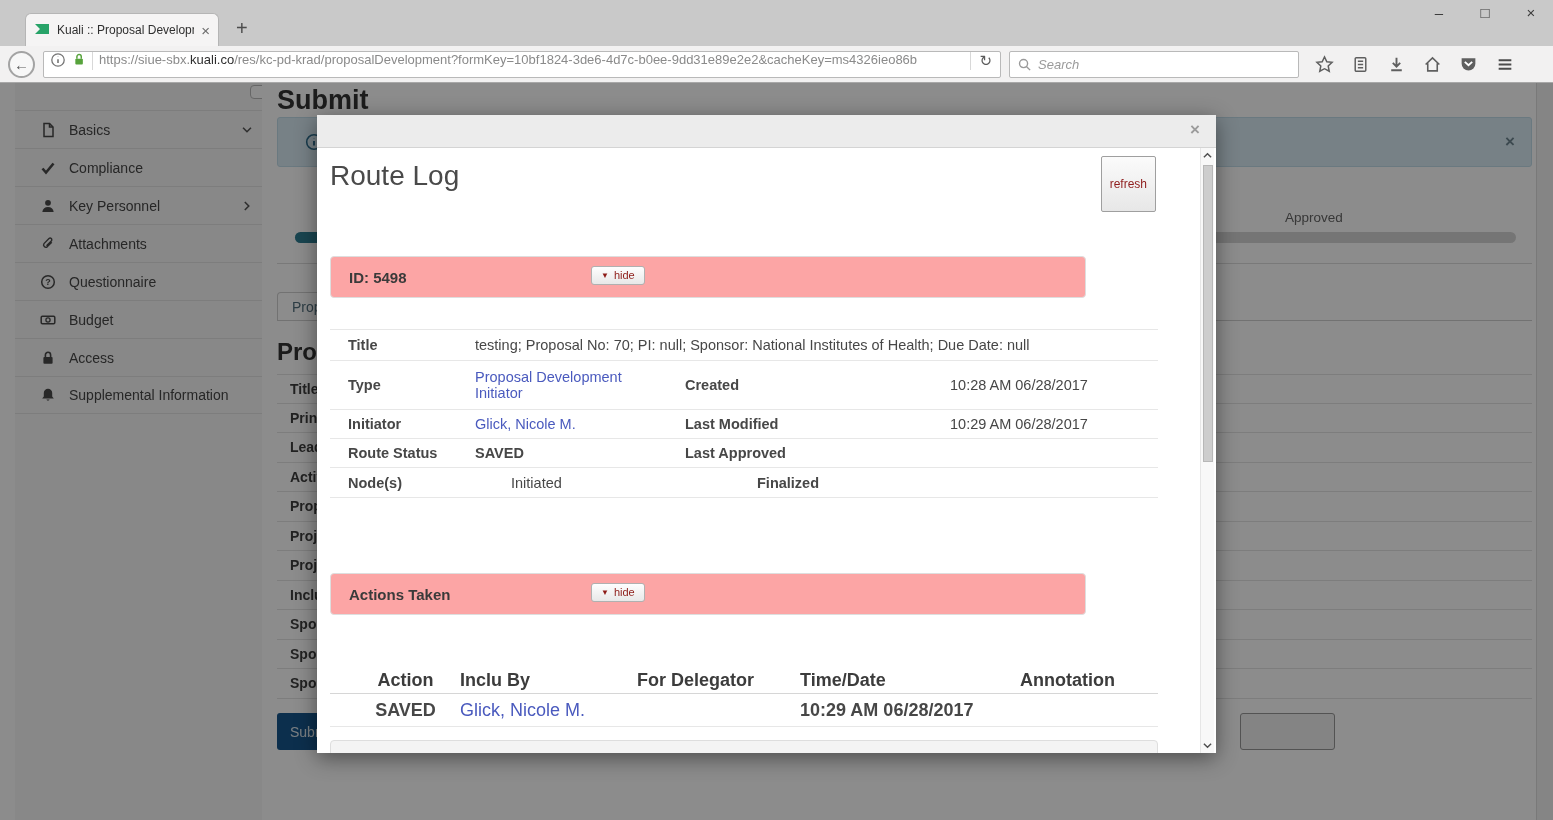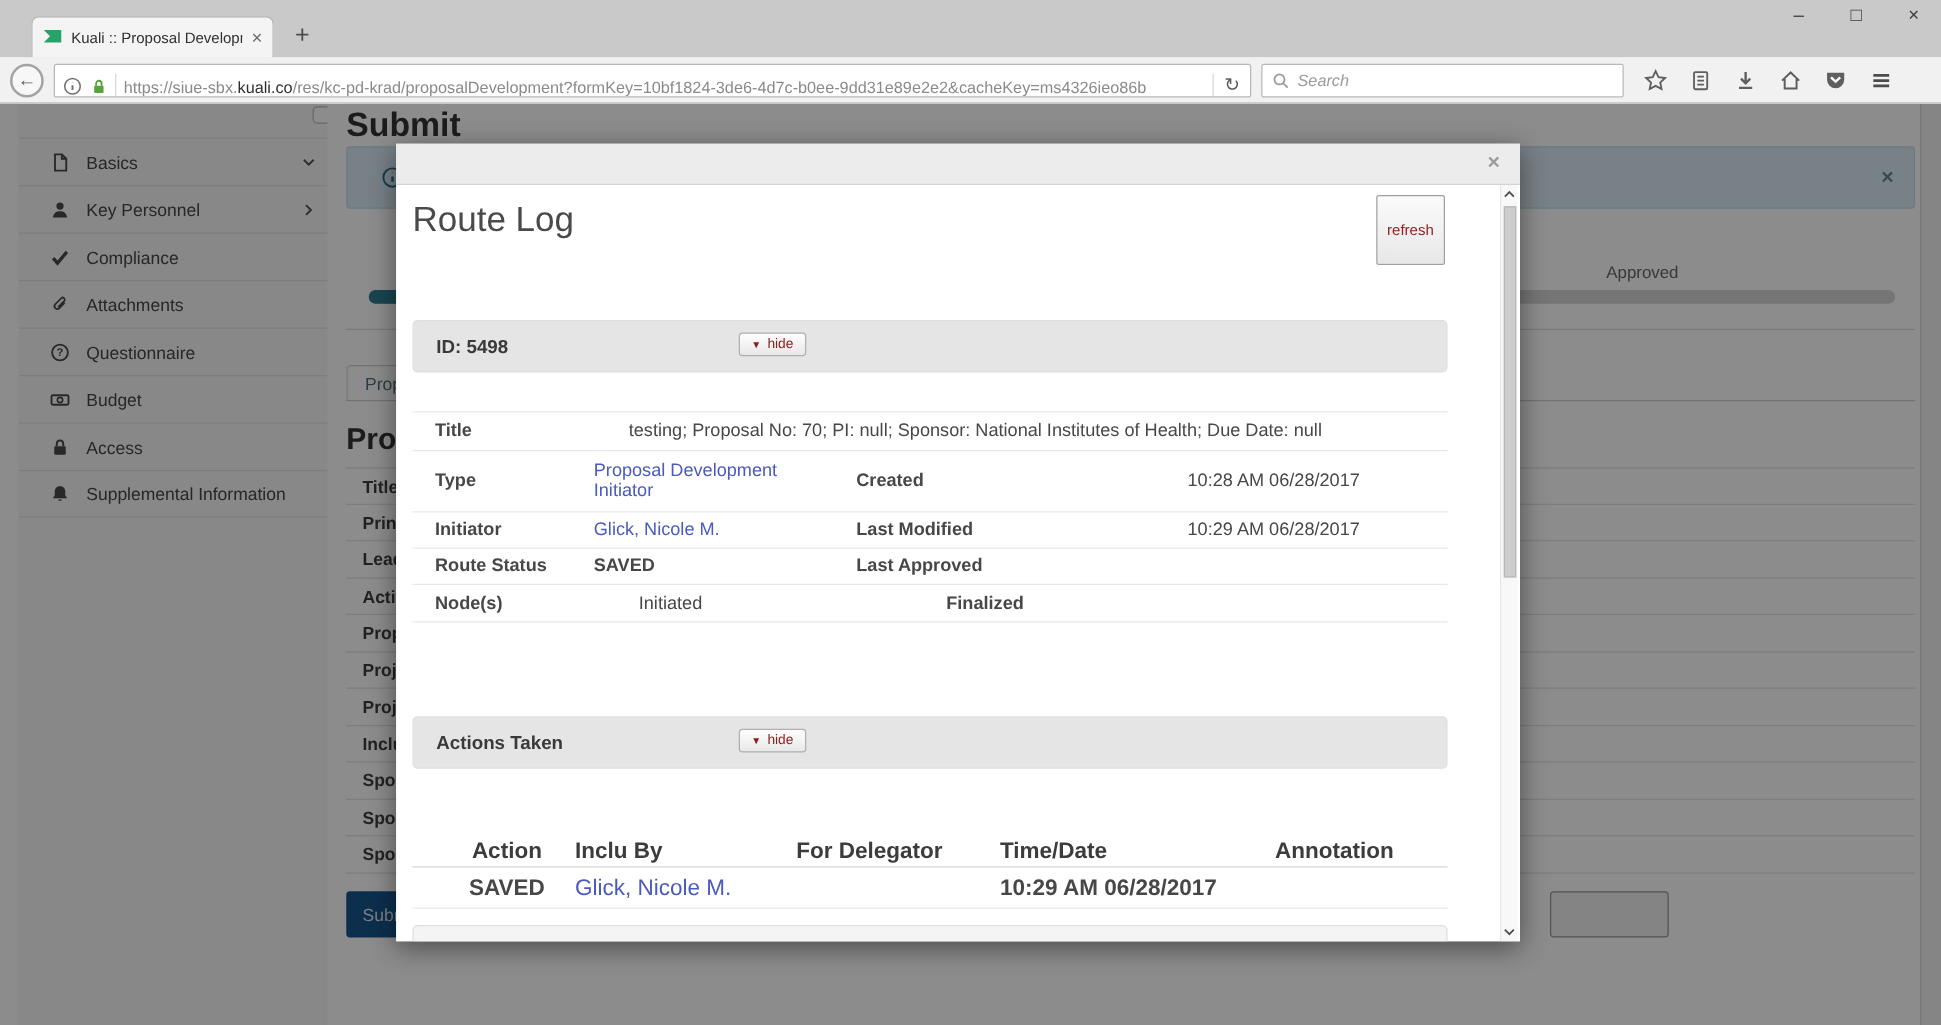--- a/index.html
+++ b/index.html
@@ -29,21 +29,21 @@
     background:#f2f1f1; border-bottom:1px solid #a8a8a8;
     display:flex; align-items:center; padding:0 8px; gap:8px;
   }
   .back-btn {
     width:27px; height:27px; border:2px solid #a3a3a3; border-radius:50%;
     color:#585858; font-size:15px; display:flex; align-items:center; justify-content:center;
     background:#f7f7f7; flex:0 0 auto;
   }
   .url-bar {
     width:958px; height:27px; background:#fff; border:1px solid #b9b9b9; border-radius:2px;
-    display:flex; align-items:flex-end; padding:0 6px; gap:6px; overflow:hidden;
+    display:flex; align-items:flex-start; padding:0 6px; gap:6px; overflow:hidden;
   }
   .url-divider { width:1px; height:18px; background:#d8d8d8; flex:0 0 auto; }
   .url-text { font-size:13px; color:#8a8a8a; white-space:nowrap; overflow:hidden; flex:1; }
   .url-text .domain { color:#2e2e2e; }
   .reload { font-size:15px; color:#5c5c5c; padding:0 2px; }
   .search-box {
     width:290px; height:27px; background:#fff; border:1px solid #b9b9b9; border-radius:2px;
     display:flex; align-items:center; padding:0 7px; gap:6px;
   }
   .search-box input {
@@ -129,40 +129,40 @@
   .m-thumb { position:absolute; top:17px; left:1.5px; width:10px; height:297px; background:#cdcdcd; border:1px solid #b7b7b7; }
 
   .refresh-btn {
     position:absolute; right:60px; top:8px; font-size:12px; color:#8f1d1d;
     background:linear-gradient(#fbfbfb,#e7e7e7); border:1px solid #9f9f9f; border-radius:2px;
     padding:20px 8px;
   }
   .route-title { position:absolute; left:13px; top:12px; font-size:28px; font-weight:400; color:#4a4a4a; }
 
   .section-panel {
-    position:absolute; left:13px; width:828px; height:42px;
-    background:#e5e5e5; border:1px solid #dedede; border-radius:4px;
+    position:absolute; left:13px; width:756px; height:42px;
+    background:#fca5a5; border:1px solid #dedede; border-radius:4px;
     display:flex; align-items:center;
   }
   .section-panel .sec-lbl { font-size:15px; font-weight:bold; color:#3a3a3a; padding-left:18px; }
   .hide-btn {
     position:absolute; left:260px; top:9px; font-size:11px; color:#8d1b17;
     background:linear-gradient(#fefefe,#e8e8e8); border:1px solid #b0b0b0; border-radius:3px;
     padding:3px 9px; display:flex; align-items:center; gap:5px; line-height:1;
   }
   .hide-btn .tri { font-size:8px; }
   #idPanel { top:108px; }
   #actionsPanel { top:425px; }
 
   .details { position:absolute; left:13px; top:181px; width:828px; border-top:1px solid #e7e7e7; font-size:14.5px; }
   .d-row { display:grid; grid-template-columns:145px 210px 265px 208px; align-items:center; border-bottom:1px solid #e7e7e7; }
   .d-row .cell { padding:4px 10px 4px 0; color:#474747; }
   .d-row .cell:first-child { padding-left:18px; }
   .d-lbl { font-weight:bold; color:#3c3c3c; }
-  .d-span { grid-column:2 / 5;margin-left:28px; }
+  .d-span { grid-column:2 / 5; }
   .r1 { height:31px; } .r2 { height:49px; } .r3 { height:29px; }
   .r4 { height:29px; } .r5 { height:48px; } .r6 { height:30px;gap:36px; }
   a.klink { color:#4a5abe; text-decoration:none; }
   .wrap-link { display:inline-block; max-width:165px; }
   .bold { font-weight:bold; }
 
   .actions-table { position:absolute; left:13px; top:520px; width:828px; font-size:18px; }
   .a-row { display:grid; grid-template-columns:95px 177px 163px 220px 1fr; align-items:center; padding-left:35px; }
   .a-head { height:26px; border-bottom:1px solid #d6d6d6; font-weight:bold; color:#3c3c3c; }
   .a-data { height:33px; border-bottom:1px solid #e7e7e7; color:#474747; }
@@ -273,39 +273,39 @@
           </span>
         <span class="lbl">Basics</span>
         <span>
             <svg width="14" height="14" viewBox="0 0 16 16" fill="none" stroke="#555" stroke-width="1.8">
               <path d="M3.5 5.5L8 10l4.5-4.5"></path>
             </svg>
           </span>
       </div>
       <div class="nav-item">
         <span>
+            <svg width="16" height="16" viewBox="0 0 16 16" fill="none" stroke="#4a4a4a" stroke-width="2.6">
+              <path d="M2.5 8.5l3.5 4 7.5-9"></path>
+            </svg>
+          </span>
+        <span class="lbl">Compliance</span>
+      </div>
+      <div class="nav-item">
+        <span>
             <svg width="16" height="16" viewBox="0 0 16 16" fill="#4a4a4a">
               <circle cx="8" cy="4.8" r="2.9"></circle>
               <path d="M2.3 14c.5-3.6 2.6-5.1 5.7-5.1s5.2 1.5 5.7 5.1z"></path>
             </svg>
           </span>
         <span class="lbl">Key Personnel</span>
         <span>
             <svg width="14" height="14" viewBox="0 0 16 16" fill="none" stroke="#555" stroke-width="1.8">
               <path d="M5.5 3.5L10 8l-4.5 4.5"></path>
             </svg>
           </span>
-      </div>
-      <div class="nav-item">
-        <span>
-            <svg width="16" height="16" viewBox="0 0 16 16" fill="none" stroke="#4a4a4a" stroke-width="2.6">
-              <path d="M2.5 8.5l3.5 4 7.5-9"></path>
-            </svg>
-          </span>
-        <span class="lbl">Compliance</span>
       </div>
       <div class="nav-item">
         <span>
             <svg width="16" height="16" viewBox="0 0 16 16" fill="none" stroke="#4a4a4a" stroke-width="1.4">
               <path d="M11.8 6.2l-4.6 4.6a2.3 2.3 0 01-3.2-3.2l5-5a1.6 1.6 0 012.3 2.3l-4.8 4.8"></path>
             </svg>
           </span>
         <span class="lbl">Attachments</span>
       </div>
       <div class="nav-item">

